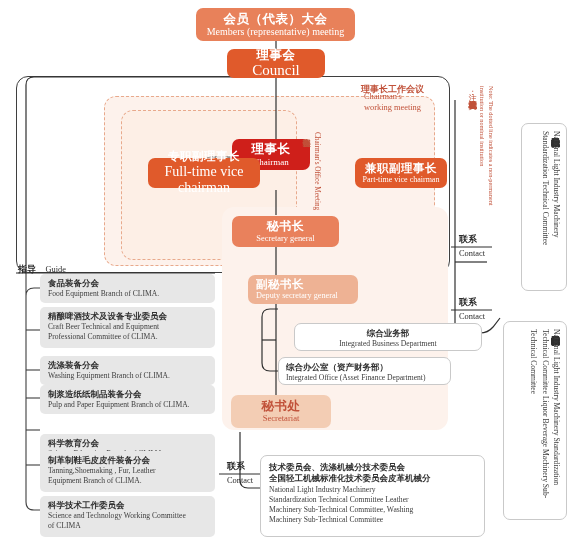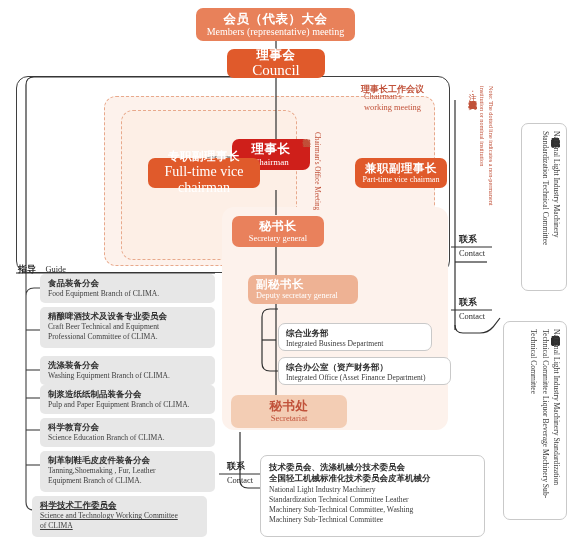--- a/index.html
+++ b/index.html
@@ -184,31 +184,31 @@
   <div class="node orange" style="left:148px;top:158px;width:112px;height:30px;">
     <span class="cn" style="font-size:11.5px;">专职副理事长</span>
     <span class="en" style="font-size:14px;">Full-time vice chairman</span>
   </div>
 
   <div class="node orange" style="left:355px;top:158px;width:92px;height:30px;">
     <span class="cn" style="font-size:11.5px;">兼职副理事长</span>
     <span class="en" style="font-size:8px;">Part-time vice chairman</span>
   </div>
 
-  <div class="node lsalmon" style="left:232px;top:216px;width:92px;height:31px;">
+  <div class="node lsalmon" style="left:232px;top:216px;width:107px;height:31px;">
     <span class="cn" style="font-size:12px;">秘书长</span>
     <span class="en" style="font-size:8.4px;">Secretary general</span>
   </div>
 
   <div class="node peach" style="left:248px;top:275px;width:110px;height:29px;align-items:flex-start;padding-left:8px;">
     <span class="cn" style="font-size:11.5px;">副秘书长</span>
     <span class="en" style="font-size:8.2px;">Deputy secretary general</span>
   </div>
 
-  <div class="node peach2" style="left:231px;top:395px;width:116px;height:33px;">
+  <div class="node peach2" style="left:231px;top:395px;width:100px;height:33px;">
     <span class="cn" style="font-size:12.5px;">秘书处</span>
     <span class="en" style="font-size:8.6px;">Secretariat</span>
   </div>
 
   <div class="lbl pink" style="left:361px;top:78px;">
     <span class="cn">理事长工作会议</span>
   </div>
   <div class="lbl pink stack" style="left:364px;top:92px;">
     <span class="en">Chairman's</span>
     <span class="en">working meeting</span>
@@ -258,38 +258,38 @@
   <div class="dept" style="left:40px;top:356px;width:175px;height:29px;">
     <span class="cn">洗涤装备分会</span>
     <span class="en">Washing Equipment Branch of CLIMA.</span>
   </div>
 
   <div class="dept" style="left:40px;top:385px;width:175px;height:29px;">
     <span class="cn">制浆造纸纸制品装备分会</span>
     <span class="en">Pulp and Paper Equipment Branch of CLIMA.</span>
   </div>
 
-  <div class="dept" style="left:40px;top:418px;width:175px;height:29px;">
+  <div class="dept" style="left:40px;top:434px;width:175px;height:29px;">
     <span class="cn">科学教育分会</span>
     <span class="en">Science Education Branch of CLIMA.</span>
   </div>
 
   <div class="dept" style="left:40px;top:451px;width:175px;height:41px;">
     <span class="cn">制革制鞋毛皮皮件装备分会</span>
     <span class="en">Tanning,Shoemaking , Fur, Leather</span>
     <span class="en">Equipment Branch of CLIMA.</span>
   </div>
 
-  <div class="dept" style="left:32px;top:496px;width:175px;height:41px;text-decoration:underline;">
+  <div class="dept" style="left:40px;top:496px;width:175px;height:41px;">
     <span class="cn">科学技术工作委员会</span>
     <span class="en">Science and Technology Working Committee</span>
     <span class="en">of CLIMA</span>
   </div>
 
-  <div class="info" style="left:278px;top:323px;width:154px;height:28px;">
+  <div class="info" style="left:294px;top:323px;width:188px;height:28px;text-align:center;">
     <span class="cn">综合业务部</span>
     <span class="en">Integrated Business Department</span>
   </div>
 
   <div class="info" style="left:278px;top:357px;width:173px;height:28px;">
     <span class="cn">综合办公室（资产财务部）</span>
     <span class="en">Integrated Office (Asset Finance Department)</span>
   </div>
 
   <div class="vbox" style="left:521px;top:123px;width:46px;height:168px;">

